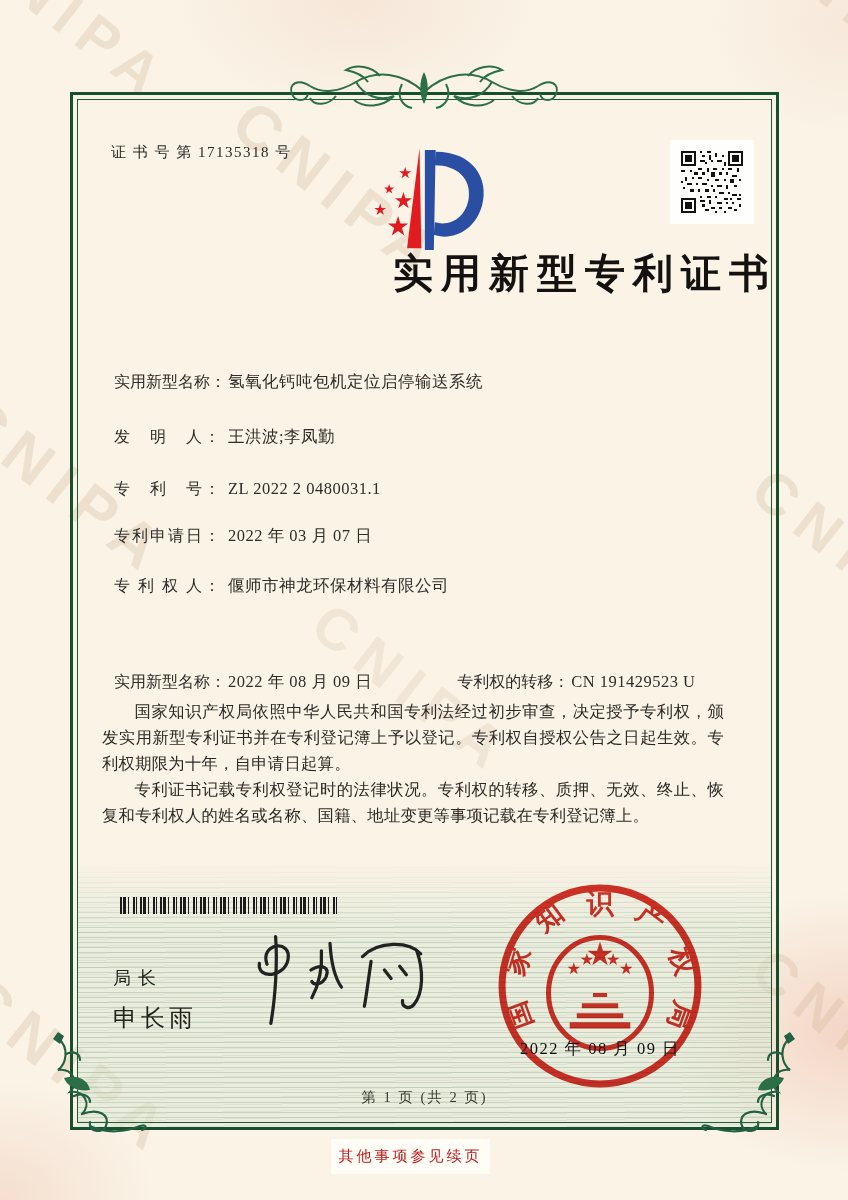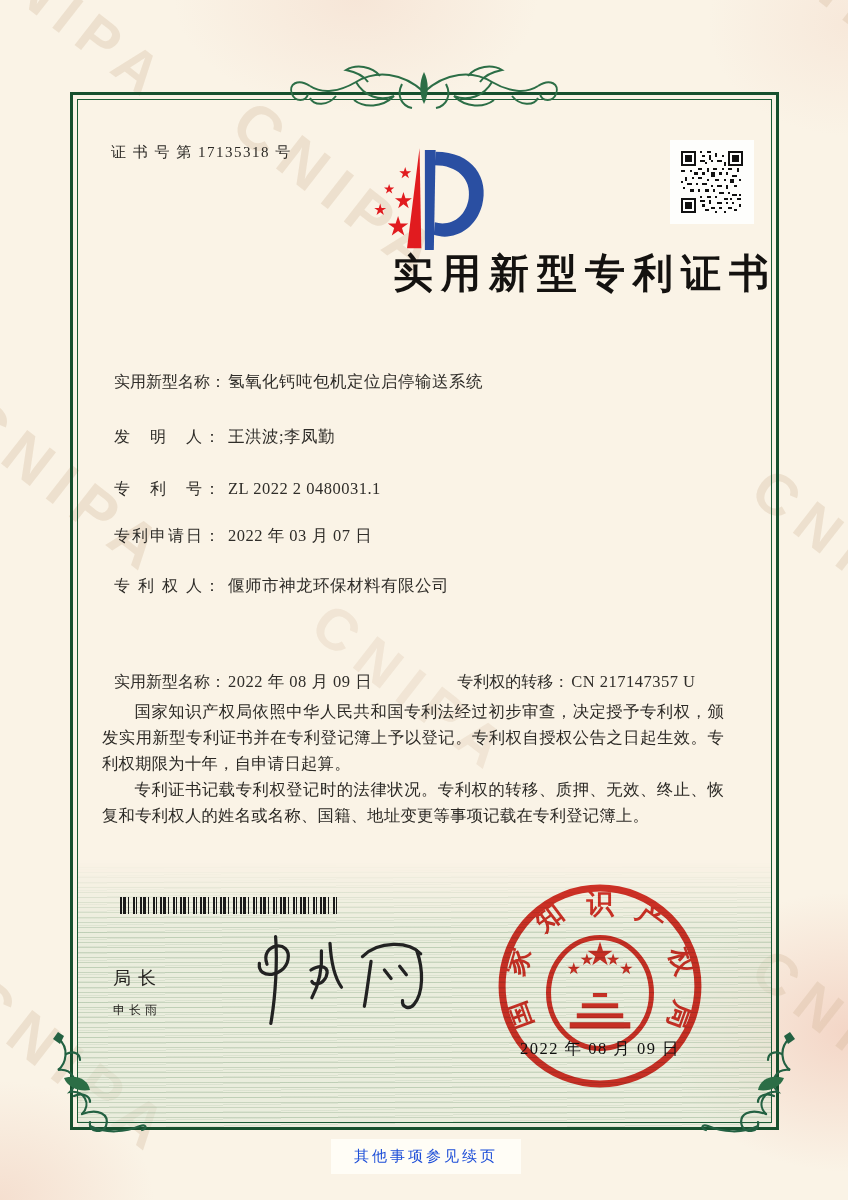--- a/index.html
+++ b/index.html
@@ -42,29 +42,29 @@
   .fvalue{margin-left:8px;letter-spacing:.5px;}
   .fgroup{display:inline-block;}
   .paras{position:absolute;z-index:4;left:102px;top:700px;width:622px;font-family:Liberation Mono, monospace;}
   .para{text-indent:2em;text-align:justify;font-size:16.3px;line-height:26px;color:#2b2925;letter-spacing:.3px;margin:0;}
   .barcode{
     position:absolute;z-index:4;left:120px;top:897px;width:218px;height:17px;
     background:repeating-linear-gradient(90deg,#1b1b1b 0 2px,transparent 2px 3px,#1b1b1b 3px 6px,transparent 6px 8px,
       #1b1b1b 8px 9px,transparent 9px 13px,#1b1b1b 13px 15px,transparent 15px 16px,#1b1b1b 16px 17px,transparent 17px 20px);
   }
   .sig-title{position:absolute;z-index:4;left:113px;top:966px;font-size:18px;letter-spacing:7px;color:#23211e;}
-  .sig-name{position:absolute;z-index:4;left:113px;top:1002px;font-size:12px;letter-spacing:4px;color:#23211e;}
+  .sig-name{position:absolute;z-index:4;left:113px;top:1002px;font-size:24px;letter-spacing:4px;color:#23211e;}
   .signature{position:absolute;z-index:4;left:228px;top:928px;}
   .seal{position:absolute;z-index:5;left:494px;top:880px;mix-blend-mode:multiply;opacity:.95;}
   .seal-date{position:absolute;z-index:6;left:500px;top:1038px;width:200px;text-align:center;
              font-size:16.5px;letter-spacing:1.5px;color:#111;}
   .page-info{position:absolute;z-index:4;left:72px;top:1088px;width:705px;text-align:center;
              font-size:14.5px;letter-spacing:2px;color:#3c3933;}
-  .cont-box{position:absolute;z-index:4;left:331px;top:1139px;width:190px;height:35px;background:#fffdf6;
-            display:flex;align-items:center;justify-content:center;font-size:15px;letter-spacing:3px;color:#1d4ed8;}
+  .cont-box{position:absolute;z-index:4;left:331px;top:1139px;width:159px;height:35px;background:#fffdf6;
+            display:flex;align-items:center;justify-content:center;font-size:15px;letter-spacing:3px;color:#b91c1c;}
   .qr-box{position:absolute;z-index:4;left:670px;top:140px;width:84px;height:84px;background:#fefefc;
           display:flex;align-items:center;justify-content:center;}
   .logo{position:absolute;z-index:4;left:348px;top:136px;}
 </style>
 </head>
 <body>
 
 <div class="page">
 
   <svg width="0" height="0" style="position:absolute" aria-hidden="true">
@@ -165,21 +165,21 @@
     <span class="flabel">专利申请日：</span><span class="fvalue">2022 年 03 月 07 日</span>
   </div>
   <div class="field-row" style="top:563px">
     <span class="flabel">专 利 权 人：</span><span class="fvalue">偃师市神龙环保材料有限公司</span>
   </div>
   <div class="field-row" style="top:659px">
     <span class="fgroup" style="width:339px">
       <span class="flabel">实用新型名称：</span><span class="fvalue">2022 年 08 月 09 日</span>
     </span>
     <span class="fgroup">
-      <span class="flabel">专利权的转移：</span><span class="fvalue">CN 217147357 U</span>
+      <span class="flabel">专利权的转移：</span><span class="fvalue">CN 191429523 U</span>
     </span>
   </div>
 
   <div class="paras">
     <p class="para">国家知识产权局依照中华人民共和国专利法经过初步审查，决定授予专利权，颁发实用新型专利证书并在专利登记簿上予以登记。专利权自授权公告之日起生效。专利权期限为十年，自申请日起算。</p>
     <p class="para">专利证书记载专利权登记时的法律状况。专利权的转移、质押、无效、终止、恢复和专利权人的姓名或名称、国籍、地址变更等事项记载在专利登记簿上。</p>
   </div>
 
   <div class="barcode"></div>
 
@@ -216,15 +216,16 @@
       <use href="#st" transform="translate(105,74) scale(13)" fill="#d7281e"></use>
       <use href="#st" transform="translate(79,88) scale(6.5)" fill="#d7281e"></use>
       <use href="#st" transform="translate(92,79) scale(6.5)" fill="#d7281e"></use>
       <use href="#st" transform="translate(118,79) scale(6.5)" fill="#d7281e"></use>
       <use href="#st" transform="translate(131,88) scale(6.5)" fill="#d7281e"></use>
       <path fill="#d7281e" d="M75,141 h60 v6 h-60 z M82,132 h46 v5 h-46 z M87,122 h36 v5 h-36 z M98,112 h14 v4 h-14 z"></path>
     </g>
   </svg>
   <div class="seal-date">2022 年 08 月 09 日</div>
 
+  <div class="page-info">第 1 页 (共 2 页)</div>
   <div class="cont-box">其他事项参见续页</div>
 
 </div>
 
 </body></html>

